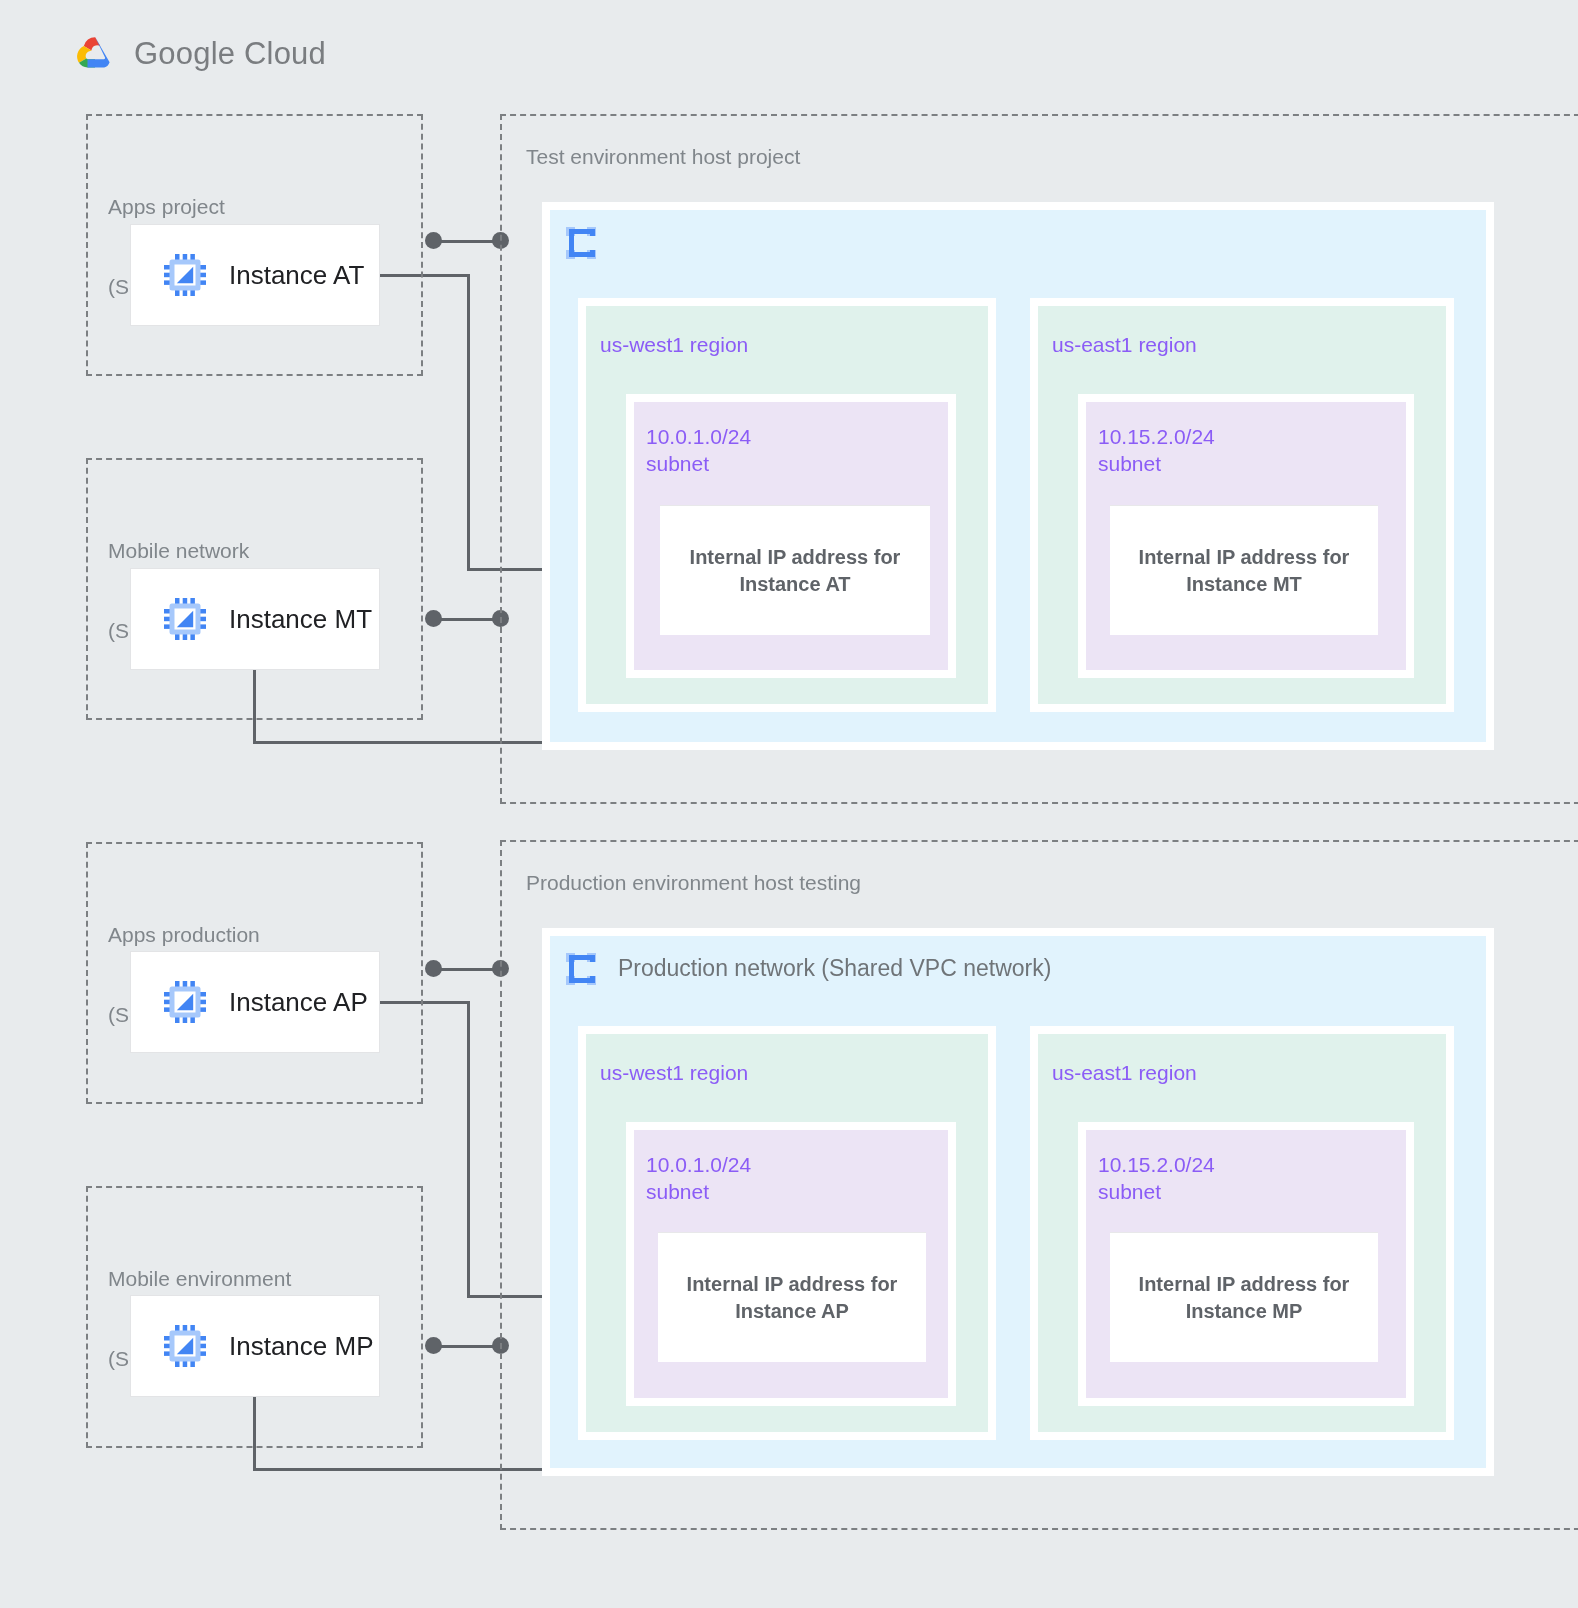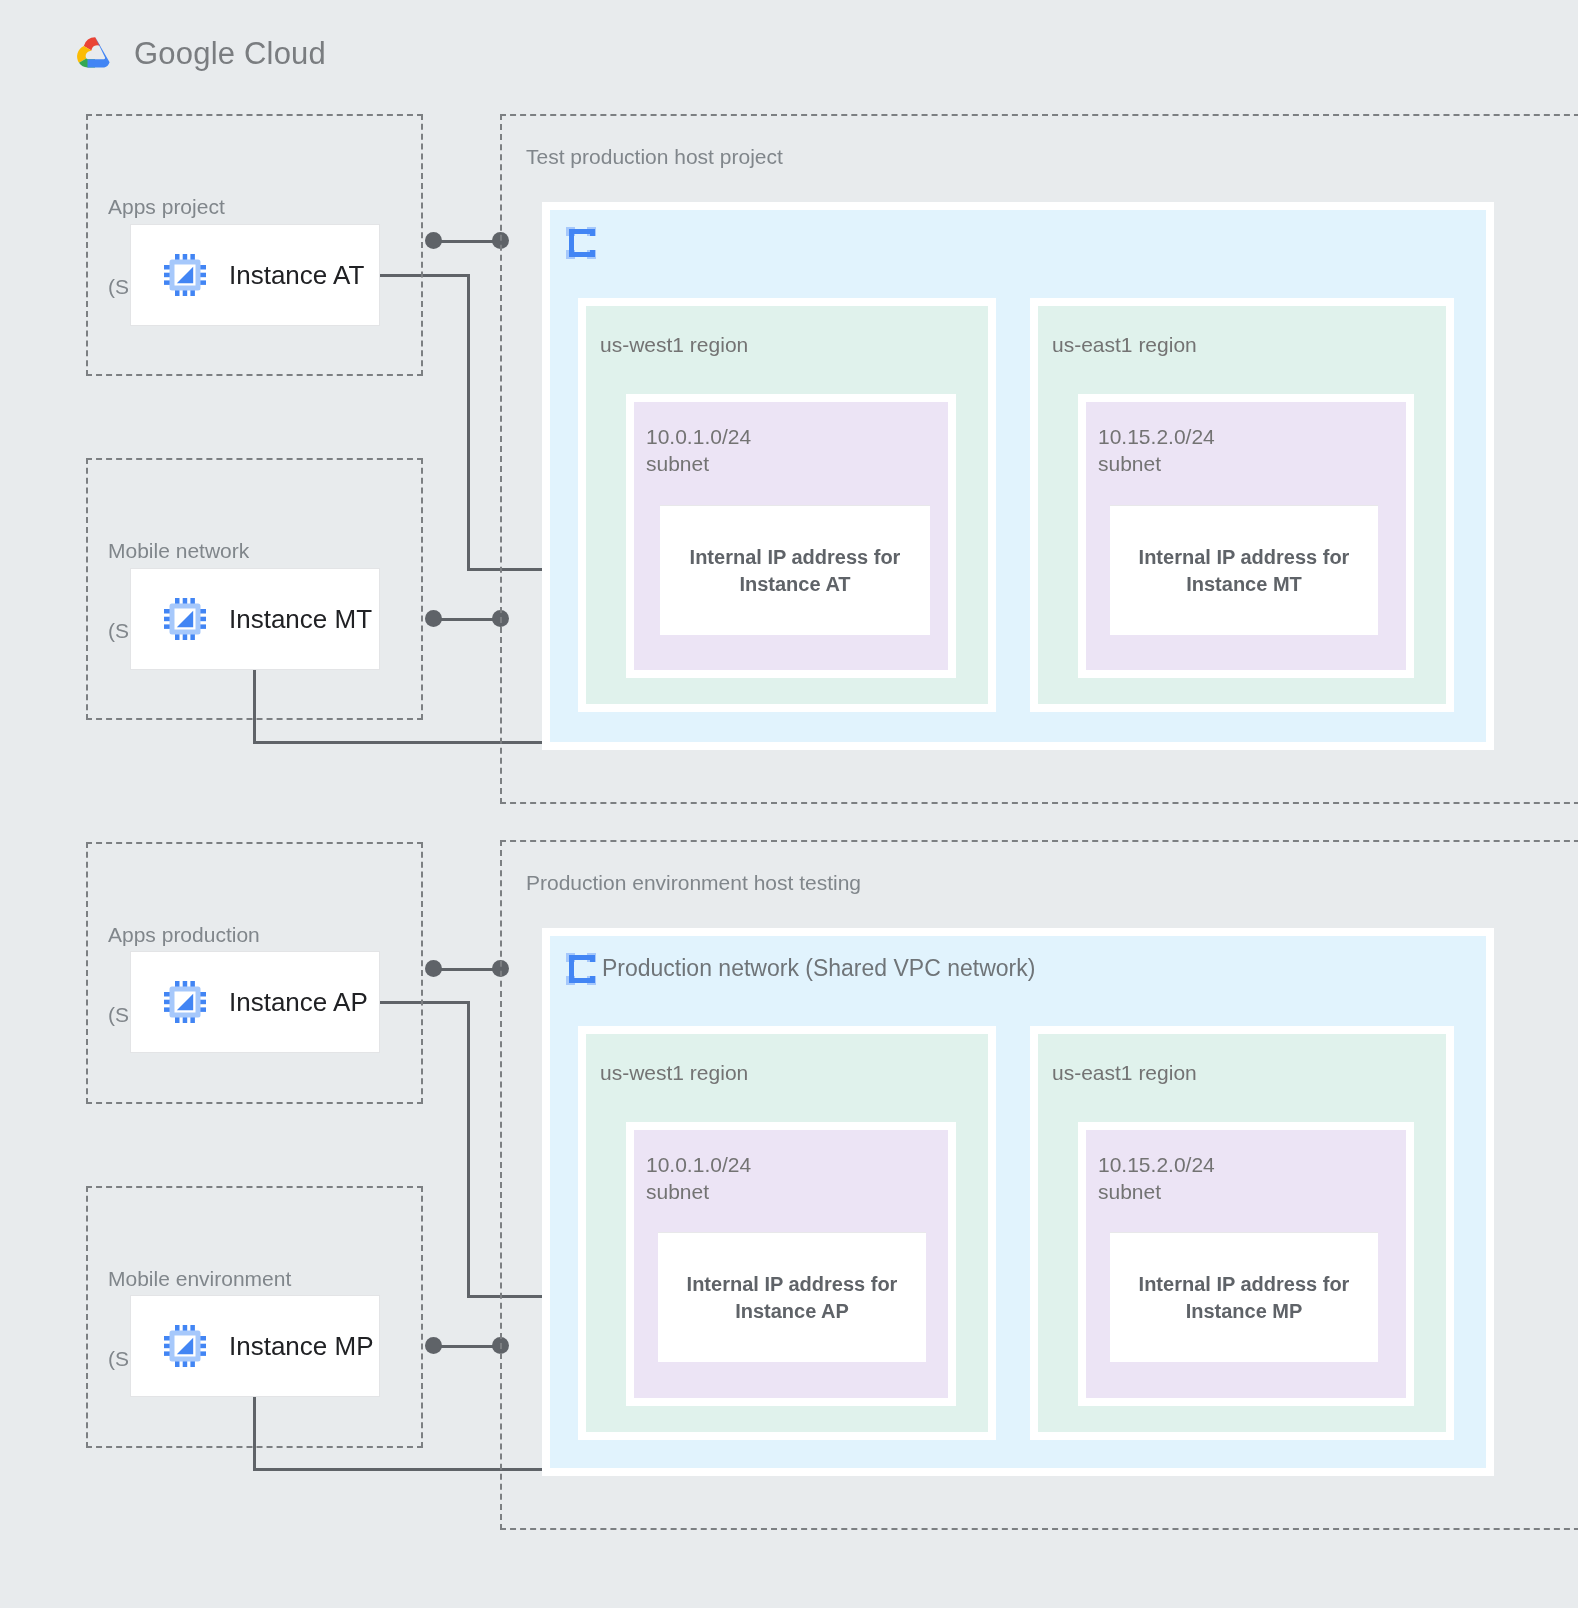--- a/index.html
+++ b/index.html
@@ -23,21 +23,21 @@
     background:transparent;
   }
   .dashed-lbl{
     position:absolute;font-size:21px;color:#80868b;line-height:1.28;white-space:pre;
   }
 
   
   .vpc{background:#e1f3fd;border:8px solid #ffffff;}
   .region{background:#e0f2ec;border:8px solid #ffffff;}
   .subnet{background:#ece4f5;border:8px solid #ffffff;}
-  .zone-lbl{position:absolute;font-size:21px;color:#737373;line-height:1.28;white-space:pre;}
+  .zone-lbl{position:absolute;font-size:21px;color:#8b5cf6;line-height:1.28;white-space:pre;}
 
   
   .card{
     background:#ffffff;border:1px solid #e3e4e6;
     display:flex;align-items:center;
   }
   .card-inst{padding-left:32px;gap:22px;}
   .inst-name{font-size:26px;color:#202124;white-space:nowrap;}
   .ipbox{
     background:#ffffff;border-top:1px solid #e8e8ea;
@@ -162,21 +162,21 @@
         </g>
         <rect x="6.5" y="6.5" width="31" height="31" rx="2.5" fill="#a6c8fb"></rect>
         <rect x="11.5" y="11.5" width="21" height="21" fill="#ffffff"></rect>
         <path d="M13.8 30.2 L30.2 30.2 L30.2 13.8 Z" fill="#4285f4"></path>
       </svg>
     </span>
     <span class="inst-name">Instance MT</span>
   </div>
 
   <div class="abs dashed" style="left:460px;top:114px;width:1090px;height:690px;">
-    <div class="dashed-lbl" style="left:24px;top:28px;">Test production host project</div>
+    <div class="dashed-lbl" style="left:24px;top:28px;">Test environment host project</div>
   </div>
 
   <div class="abs vpc" style="left:502px;top:202px;width:952px;height:548px;"></div>
   <div class="abs" style="left:520px;top:222px;display:flex;align-items:center;gap:16px;">
     <span>
       <svg width="42" height="42" viewBox="0 0 42 42">
         <rect x="6" y="5" width="9" height="9" fill="#a6c8fb"></rect>
         <rect x="27" y="5" width="9" height="9" fill="#a6c8fb"></rect>
         <rect x="6" y="28" width="9" height="9" fill="#a6c8fb"></rect>
         <rect x="27" y="28" width="9" height="9" fill="#a6c8fb"></rect>
@@ -265,21 +265,21 @@
       </svg>
     </span>
     <span class="inst-name">Instance MP</span>
   </div>
 
   <div class="abs dashed" style="left:460px;top:840px;width:1090px;height:690px;">
     <div class="dashed-lbl" style="left:24px;top:28px;">Production environment host testing</div>
   </div>
 
   <div class="abs vpc" style="left:502px;top:928px;width:952px;height:548px;"></div>
-  <div class="abs" style="left:520px;top:948px;display:flex;align-items:center;">
+  <div class="abs" style="left:520px;top:948px;display:flex;align-items:center;gap:16px;">
     <span>
       <svg width="42" height="42" viewBox="0 0 42 42">
         <rect x="6" y="5" width="9" height="9" fill="#a6c8fb"></rect>
         <rect x="27" y="5" width="9" height="9" fill="#a6c8fb"></rect>
         <rect x="6" y="28" width="9" height="9" fill="#a6c8fb"></rect>
         <rect x="27" y="28" width="9" height="9" fill="#a6c8fb"></rect>
         <rect x="9" y="7" width="5" height="28" fill="#4285f4"></rect>
         <rect x="11" y="7" width="22" height="5" fill="#4285f4"></rect>
         <rect x="11" y="30" width="22" height="5" fill="#4285f4"></rect>
         <rect x="30" y="7" width="5" height="7" fill="#4285f4"></rect>

